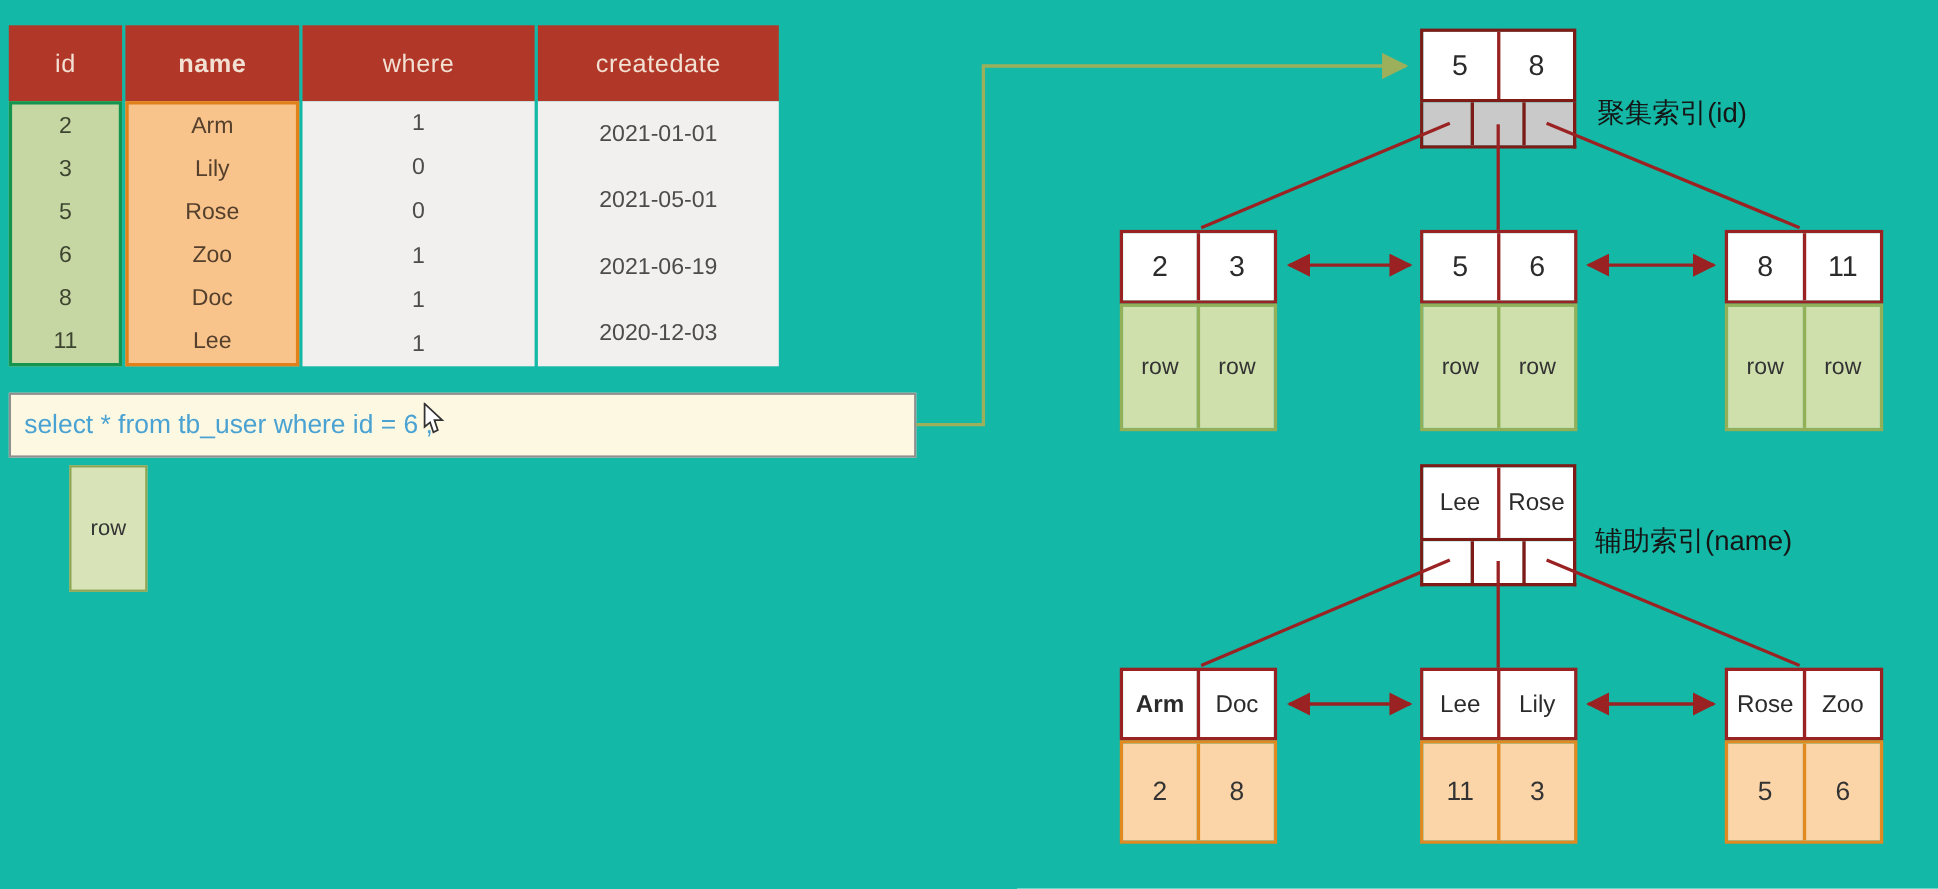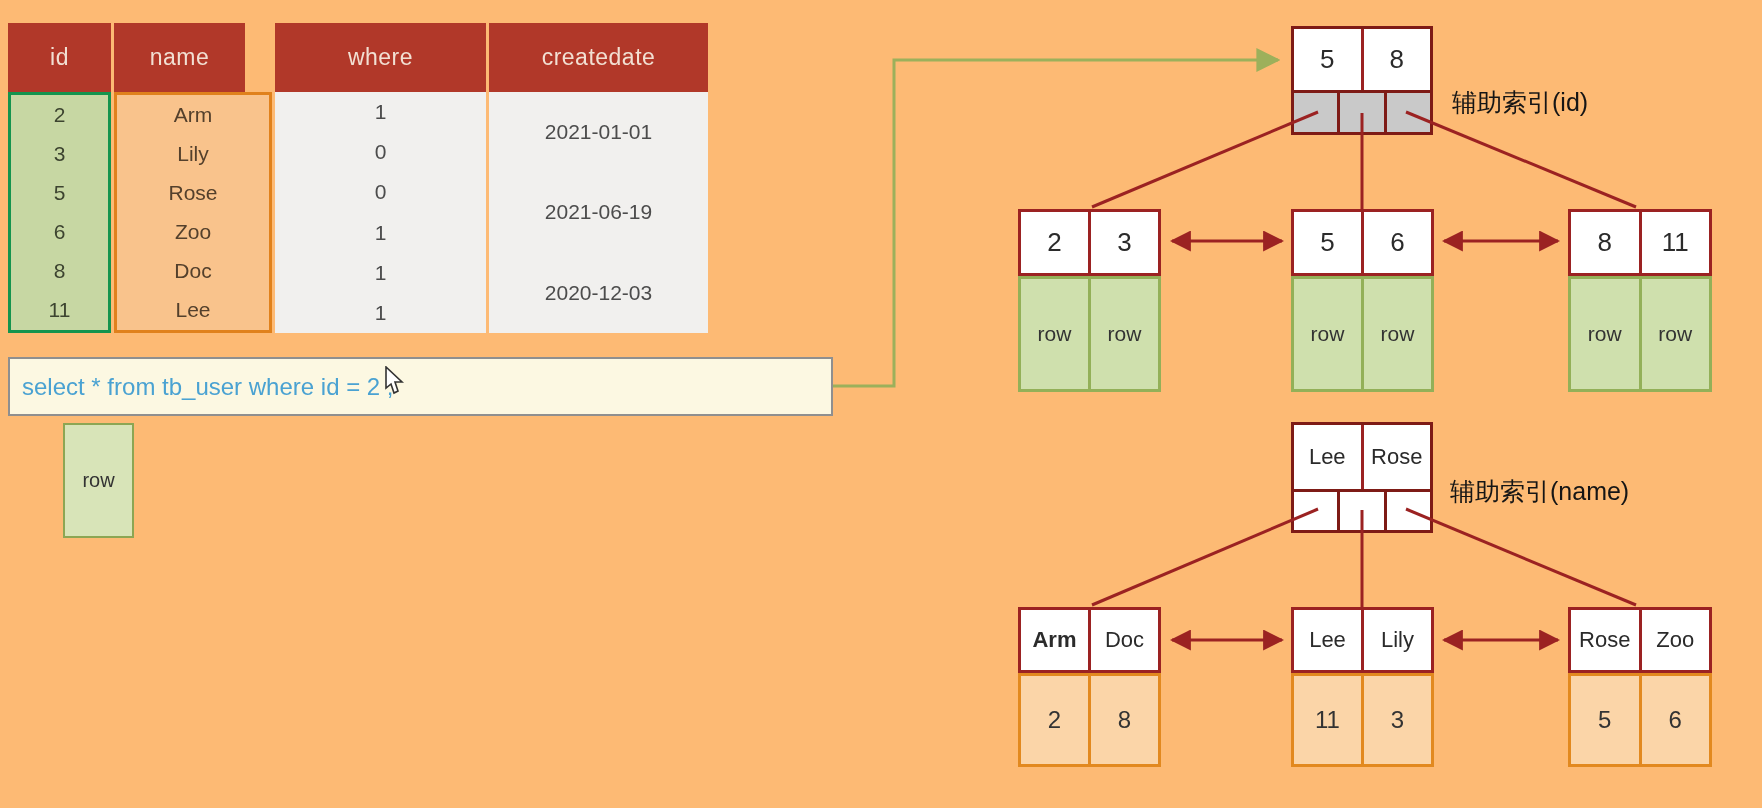--- a/index.html
+++ b/index.html
@@ -1,17 +1,17 @@
 <!DOCTYPE html>
 <html><head>
 <meta charset="utf-8">
 <style>
   html,body{margin:0;padding:0;background:#ffffff;}
   .canvas{
-    position:relative;width:1762px;height:808px;background:#fdba74;overflow:hidden;
+    position:relative;width:1762px;height:808px;background:#14b8a6;overflow:hidden;
     font-family:"Liberation Sans","DejaVu Sans",sans-serif;
   }
   .abs{position:absolute;box-sizing:border-box;}
 
   
   .hdr-cell{
     background:#b13829;color:#f2e0d3;display:flex;align-items:center;justify-content:center;
     font-size:23px;letter-spacing:.5px;
   }
   .col-block{display:flex;flex-direction:column;}
@@ -63,21 +63,21 @@
   svg.overlay{position:absolute;left:0;top:0;pointer-events:none;}
 </style>
 </head>
 <body>
 
 <div class="canvas">
 
   <div>
 
     <div class="abs hdr-cell" style="left:8px;top:23px;width:103px;height:69px;">id</div>
-    <div class="abs hdr-cell" style="left:114px;top:23px;width:131px;height:69px;">name</div>
+    <div class="abs hdr-cell" style="left:114px;top:23px;width:158px;height:69px;font-weight:bold;">name</div>
     <div class="abs hdr-cell" style="left:275px;top:23px;width:211px;height:69px;">where</div>
     <div class="abs hdr-cell" style="left:489px;top:23px;width:219px;height:69px;">createdate</div>
 
     <div class="abs col-block id-block" style="left:8px;top:92px;width:103px;height:241px;">
       <div class="cell">2</div>
       <div class="cell">3</div>
       <div class="cell">5</div>
       <div class="cell">6</div>
       <div class="cell">8</div>
       <div class="cell">11</div>
@@ -96,27 +96,28 @@
       <div class="cell">1</div>
       <div class="cell">0</div>
       <div class="cell">0</div>
       <div class="cell">1</div>
       <div class="cell">1</div>
       <div class="cell">1</div>
     </div>
 
     <div class="abs col-block plain-block" style="left:489px;top:92px;width:219px;height:241px;">
       <div class="cell">2021-01-01</div>
+      <div class="cell">2021-05-01</div>
       <div class="cell">2021-06-19</div>
       <div class="cell">2020-12-03</div>
     </div>
   </div>
 
   <div class="abs sql-box" style="left:8px;top:357px;width:825px;height:59px;">
-    <span>select * from tb_user where id = 2 ;</span>
+    <span>select * from tb_user where id = 6 ;</span>
   </div>
 
   <svg class="abs" style="left:384px;top:366px;" width="22" height="30" viewBox="0 0 22 30">
     <polygon points="2,1 2,22 7,18 10,27 14,25 11,16 18,16" fill="#ffffff" stroke="#333333" stroke-width="1.6"></polygon>
   </svg>
 
   <div class="abs rowbox" style="left:63px;top:423px;width:71px;height:115px;">
     <span>row</span>
   </div>
 
@@ -126,21 +127,21 @@
       <div class="k">5</div>
       <div class="k">8</div>
     </div>
 
     <div class="abs node-row ptr-row ptr-gray" style="left:1291px;top:93px;width:142px;height:42px;">
       <div class="p"></div>
       <div class="p"></div>
       <div class="p"></div>
     </div>
 
-    <div class="abs tree-label" style="left:1452px;top:86px;">辅助索引(id)</div>
+    <div class="abs tree-label" style="left:1452px;top:86px;">聚集索引(id)</div>
 
     <div class="abs node-row leaf-top fs26" style="left:1018px;top:209px;width:143px;height:67px;">
       <div class="k">2</div>
       <div class="k">3</div>
     </div>
     <div class="abs node-row leaf-green" style="left:1018px;top:276px;width:143px;height:116px;">
       <div class="k">row</div>
       <div class="k">row</div>
     </div>
 

